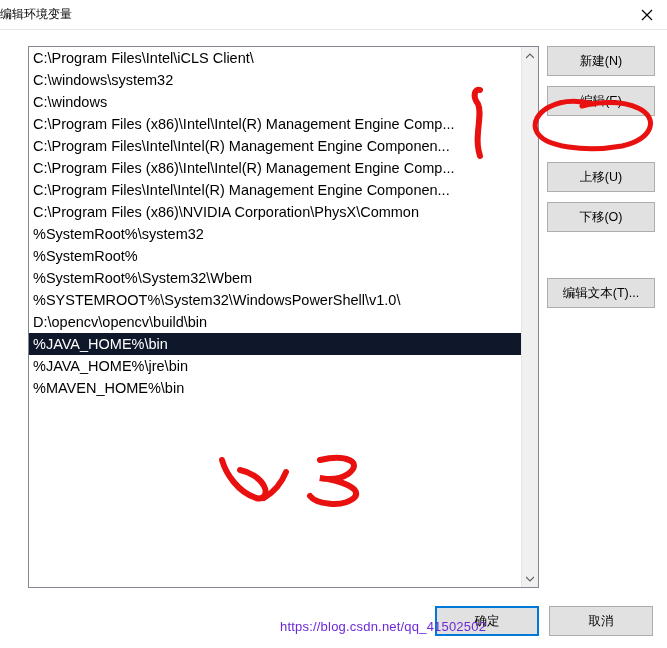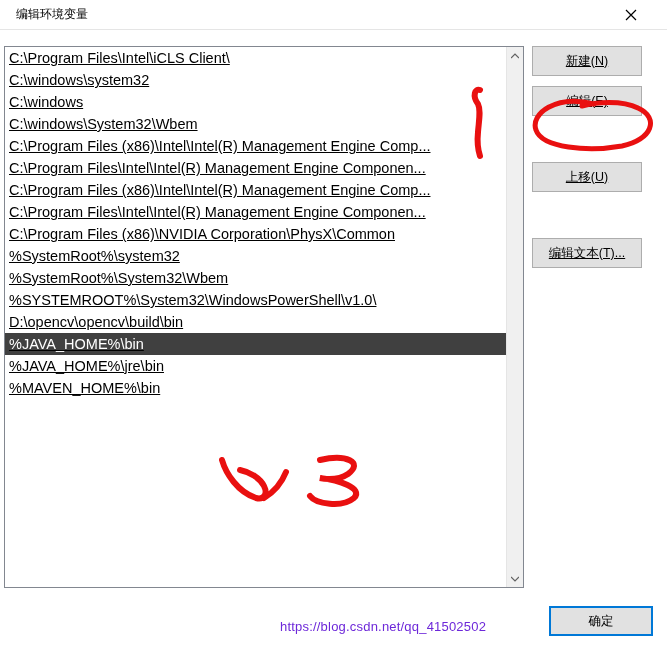--- a/index.html
+++ b/index.html
@@ -9,40 +9,39 @@
       background: #fff;
       width: 667px;
       height: 648px;
       overflow: hidden;
       position: relative;
     }
     .titlebar {
       height: 30px;
       display: flex;
       align-items: center;
-      padding: 0 16px;
+      padding: 0 0;
       border-bottom: 1px solid #e5e5e5;
     }
     .titlebar-title { font-size: 12px; color: #000; }
     .titlebar-close {
       margin-left: auto;
       width: 40px;
       height: 30px;
       display: flex;
       align-items: center;
       justify-content: center;
       font-size: 16px;
       cursor: pointer;
     }
     .content {
       display: flex;
-      padding: 16px 12px 0 4px;
+      padding: 16px 12px 0 28px;
       gap: 8px;
       height: calc(100% - 30px - 60px);
-      text-decoration: underline;
     }
     .list-wrap {
       width: 520px;
       border: 1px solid #828790;
       background: #fff;
       position: relative;
       display: flex;
     }
     .list {
       flex: 1;
@@ -53,21 +52,21 @@
     }
     .list-item {
       padding: 0 4px;
       white-space: nowrap;
       overflow: hidden;
       text-overflow: ellipsis;
       color: #000;
       height: 22px;
       cursor: default;
     }
-    .list-item.selected { background: #404040; color: #fff; }
+    .list-item.selected { background: #0f172a; color: #fff; }
     .scrollbar {
       width: 17px;
       background: #f0f0f0;
       display: flex;
       flex-direction: column;
       border-left: 1px solid #e5e5e5;
     }
     .sb-btn {
       height: 17px;
       display: flex;
@@ -127,27 +126,27 @@
       </svg>
   </div>
 </div>
 
 <div class="content">
   <div class="list-wrap">
     <div class="list" id="list">
         <div class="list-item">C:\Program Files\Intel\iCLS Client\</div>
         <div class="list-item">C:\windows\system32</div>
         <div class="list-item">C:\windows</div>
-        <div class="list-item">C:\windows\System32\Wbem</div>
         <div class="list-item">C:\Program Files (x86)\Intel\Intel(R) Management Engine Comp...</div>
         <div class="list-item">C:\Program Files\Intel\Intel(R) Management Engine Componen...</div>
         <div class="list-item">C:\Program Files (x86)\Intel\Intel(R) Management Engine Comp...</div>
         <div class="list-item">C:\Program Files\Intel\Intel(R) Management Engine Componen...</div>
         <div class="list-item">C:\Program Files (x86)\NVIDIA Corporation\PhysX\Common</div>
         <div class="list-item">%SystemRoot%\system32</div>
+        <div class="list-item">%SystemRoot%</div>
         <div class="list-item">%SystemRoot%\System32\Wbem</div>
         <div class="list-item">%SYSTEMROOT%\System32\WindowsPowerShell\v1.0\</div>
         <div class="list-item">D:\opencv\opencv\build\bin</div>
         <div class="list-item selected">%JAVA_HOME%\bin</div>
         <div class="list-item">%JAVA_HOME%\jre\bin</div>
         <div class="list-item">%MAVEN_HOME%\bin</div>
       </div>
     <div class="scrollbar">
       <div class="sb-btn">
         <svg width="8" height="6" viewBox="0 0 8 6">
@@ -161,27 +160,29 @@
           </svg>
       </div>
     </div>
   </div>
 
   <div class="btn-col">
     <button class="btn">新建(N)</button>
     <button class="btn">编辑(E)</button>
     <div class="btn-spacer"></div>
     <button class="btn">上移(U)</button>
+    <button class="btn">下移(O)</button>
     <div class="btn-spacer"></div>
     <button class="btn">编辑文本(T)...</button>
   </div>
 </div>
 
 <div class="footer">
   <button class="btn default">确定</button>
+  <button class="btn">取消</button>
 </div>
 
 <div class="watermark">https://blog.csdn.net/qq_41502502</div>
 
 <svg class="annotation" style="left:466px; top:84px;" width="28" height="78" viewBox="0 0 28 78">
   <path d="M14 6 C 9 4, 6 12, 12 20 C 15 26, 13 36, 12 48 C 11 58, 12 66, 14 72" stroke="#e91010" stroke-width="6" fill="none" stroke-linecap="round"></path>
 </svg>
 <svg class="annotation" style="left:526px; top:96px;" width="136" height="58" viewBox="0 0 136 58">
   <path d="M68 8 C 30 -2, 4 18, 10 34 C 16 52, 62 56, 96 50 C 126 44, 134 22, 112 12 C 96 4, 70 6, 56 10" stroke="#e91010" stroke-width="5" fill="none" stroke-linecap="round"></path>
 </svg>

